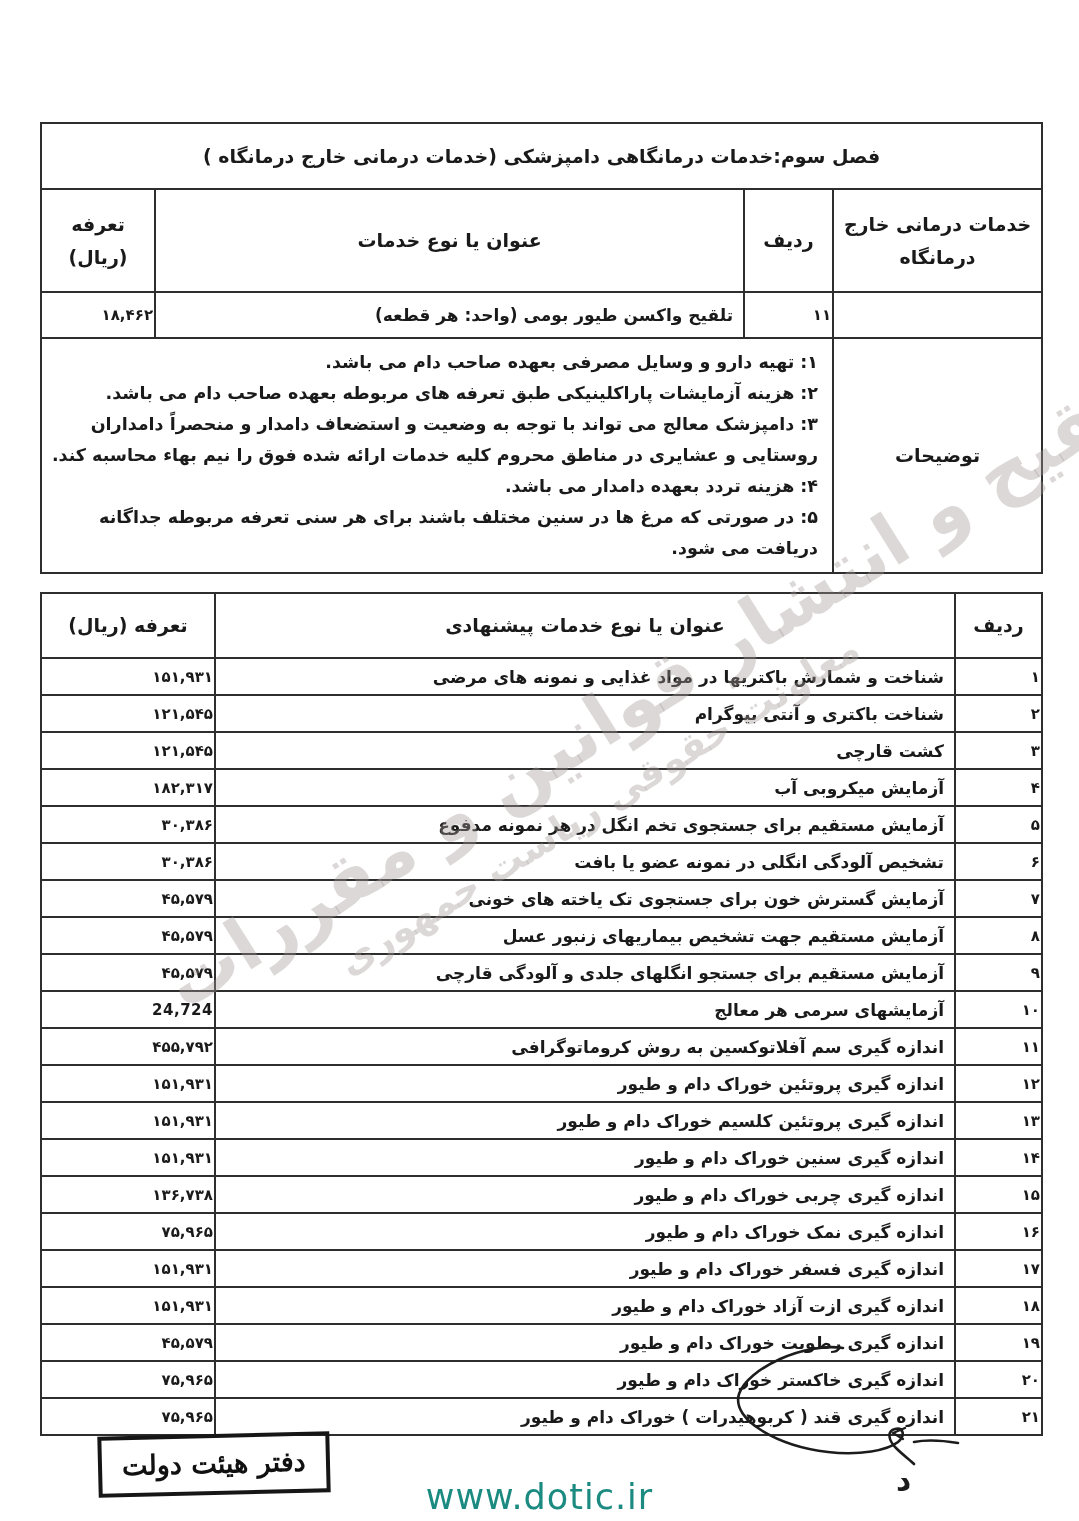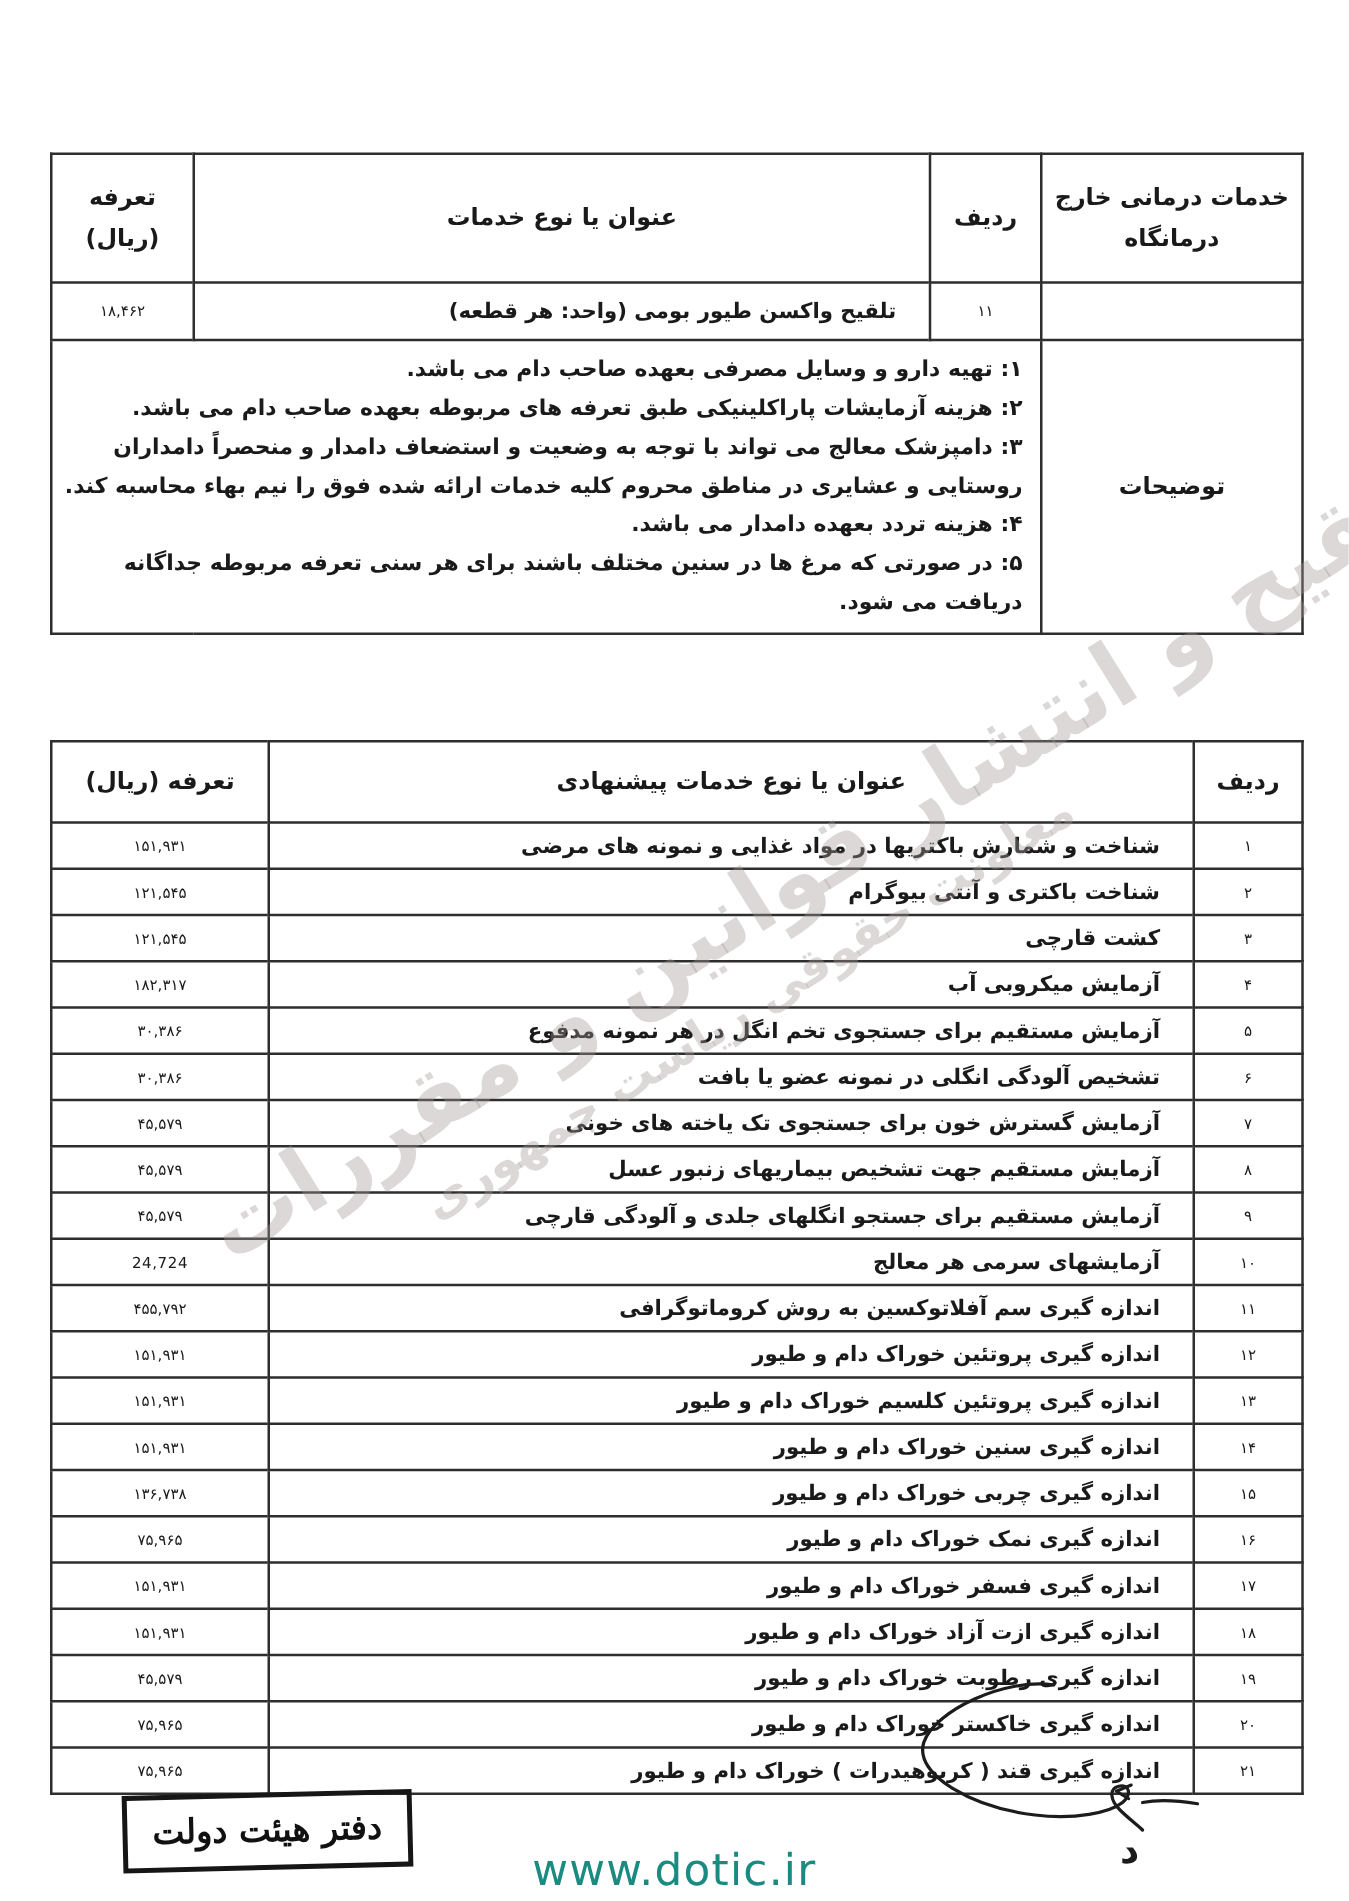--- a/index.html
+++ b/index.html
@@ -12,22 +12,22 @@
   table { border-collapse:collapse; position:absolute; table-layout:fixed; background:transparent; }
   td { border:2px solid #2e2e2e; vertical-align:middle; }
   .t1 { left:40px; top:122px; width:1001px; }
   .t2 { left:40px; top:592px; width:1001px; }
   .title {
     font-weight:bold; text-align:center; font-size:19px; height:62px;
   }
   .hdr { font-weight:bold; text-align:center; font-size:19px; padding:4px 8px; line-height:1.7; }
   .t1 .hdr-row td { height:93px; }
   .t1 .data-row td { height:40px; }
-  .desc { text-align:right; padding:2px 26px; font-size:17px; font-weight:bold; }
-  .num  { text-align:center; font-size:12px; font-weight:normal; letter-spacing:0.5px; }
+  .desc { text-align:right; padding:2px 10px; font-size:17px; font-weight:bold; }
+  .num  { font-size:15px; font-weight:bold; letter-spacing:0.5px; }
   .notes { padding:8px 14px 8px 8px; }
   .notes div { font-size:17.5px; font-weight:bold; line-height:31px; }
   .t2 .title { height:43px; font-size:19px; }
   .t2 .hdr-row td { height:55px; }
   .t2 .data-row td { height:31px; }
   .watermark {
     position:absolute; left:115px; top:700px; width:920px;
     transform:rotate(-32deg); transform-origin:center;
     text-align:center; color:rgba(162,152,152,0.38);
     pointer-events:none; z-index:3; font-weight:bold;
@@ -58,20 +58,23 @@
   </div>
 
   <table class="t1" dir="rtl">
     <colgroup>
         <col style="width:209px">
         <col style="width:89px">
         <col style="width:589px">
         <col style="width:114px">
       </colgroup>
     <tbody>
+        <tr>
+          <td colspan="4" class="title">فصل سوم:خدمات درمانگاهی دامپزشکی (خدمات درمانی خارج درمانگاه )</td>
+        </tr>
     <tr class="hdr-row">
       <td class="hdr">خدمات درمانی خارج درمانگاه</td>
       <td class="hdr">ردیف</td>
       <td class="hdr">عنوان یا نوع خدمات</td>
       <td class="hdr">تعرفه (ریال)</td>
     </tr>
     <tr class="data-row">
       <td></td>
       <td class="num">۱۱</td>
       <td class="desc">تلقیح واکسن طیور بومی (واحد: هر قطعه)</td>

